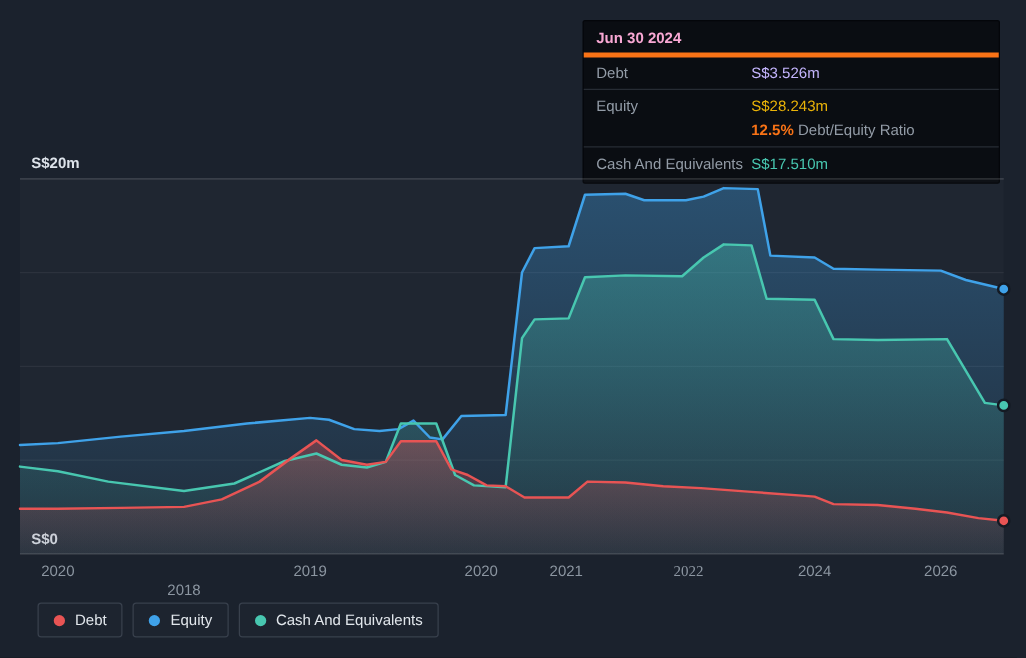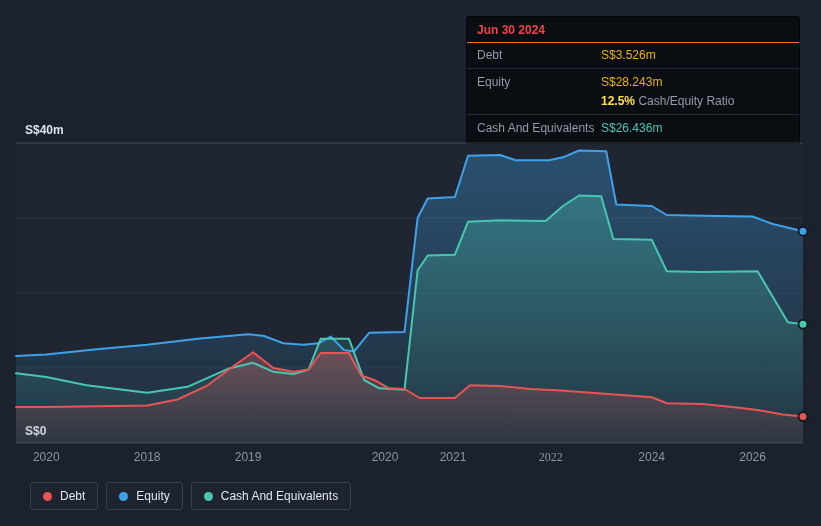--- a/index.html
+++ b/index.html
@@ -11,57 +11,57 @@
   .plot svg { position:absolute; left:0; top:0; overflow:visible; display:block; }
 
   .axis-label-y { position:absolute; left:25px; font-size:12px; font-weight:bold; color:#dde3ea; }
   .axis-label-y.top { top:123px; }
   .axis-label-y.bottom { top:424px; }
 
   .x-axis { position:absolute; left:16px; top:450px; width:787px; height:14px; }
   .x-tick { position:absolute; transform:translateX(-50%); font-size:12px; color:#8c96a1; white-space:nowrap; }
 
   .tooltip { position:absolute; left:466px; top:16px; width:334px; background:#0a0d12; border:1px solid #04060a; border-radius:2px; font-size:12px; padding-bottom:5px; }
-  .tt-title { color:#ef4444; font-weight:bold; padding:6px 10px 5px; border-bottom:1px solid #f97316; margin-bottom:3px; }
+  .tt-title { color:#f9a8d4; font-weight:bold; padding:6px 10px 5px; border-bottom:4px solid #f97316; margin-bottom:3px; }
   .tt-row { display:flex; padding:2px 10px; line-height:15px; }
   .tt-label { width:124px; color:#939ca7; flex:none; }
   .tt-border-b { border-bottom:1px solid #272c34; padding-bottom:5px; margin-bottom:4px; }
-  .tt-ratio-pct { color:#fde047; font-weight:bold;text-align:right; }
+  .tt-ratio-pct { color:#f97316; font-weight:bold;text-align:right; }
   .tt-ratio-label { color:#939ca7; }
 
   .legend { position:absolute; left:30px; top:482px; display:flex; gap:8px; }
   .legend-item { display:flex; align-items:center; gap:8px; height:28px; padding:0 12px; border:1px solid #39414d; border-radius:3px; color:#e2e7ec; font-size:12px; cursor:pointer; background:rgba(255,255,255,0.01); }
   .legend-dot { width:9px; height:9px; border-radius:50%; flex:none; }
 </style>
 </head>
 <body>
 
 <div class="stage">
 
   <div class="tooltip">
     <div class="tt-title">Jun 30 2024</div>
     <div class="tt-row tt-border-b">
       <span class="tt-label">Debt</span>
-      <span class="tt-value" style="color: #eab308; text-align: right;">S$3.526m</span>
+      <span class="tt-value" style="color: #c4b5fd; text-align: right;">S$3.526m</span>
     </div>
     <div class="tt-row">
       <span class="tt-label">Equity</span>
       <span class="tt-value" style="color: #eab308;">S$28.243m</span>
     </div>
     <div class="tt-row tt-border-b">
       <span class="tt-label"></span>
-      <span class="tt-value"><span class="tt-ratio-pct">12.5%</span> <span class="tt-ratio-label">Cash/Equity Ratio</span></span>
+      <span class="tt-value"><span class="tt-ratio-pct">12.5%</span> <span class="tt-ratio-label">Debt/Equity Ratio</span></span>
     </div>
     <div class="tt-row">
       <span class="tt-label">Cash And Equivalents</span>
-      <span class="tt-value" style="color: rgb(72, 199, 176);">S$26.436m</span>
+      <span class="tt-value" style="color: rgb(72, 199, 176);">S$17.510m</span>
     </div>
   </div>
 
-  <div class="axis-label-y top">S$40m</div>
+  <div class="axis-label-y top">S$20m</div>
   <div class="axis-label-y bottom">S$0</div>
 
   <div class="plot">
     <svg id="chart-svg" width="787" height="300" viewBox="0 0 787 300">
         <defs>
           <linearGradient id="g0" x1="0" y1="0" x2="0" y2="1">
             <stop offset="0" stop-color="#e85454" stop-opacity="0.34"></stop>
             <stop offset="1" stop-color="#e85454" stop-opacity="0.05"></stop>
           </linearGradient>
           <linearGradient id="g1" x1="0" y1="0" x2="0" y2="1">
@@ -85,21 +85,21 @@
         <polyline points="0.0,230.3 30.3,234.0 70.6,242.3 131.2,249.8 171.5,243.8 211.9,225.8 237.1,219.8 257.3,228.8 277.5,231.0 292.6,226.5 304.7,195.8 333.0,195.8 348.1,237.0 363.2,245.3 388.5,246.8 401.6,127.5 411.7,112.5 438.9,111.7 452.0,78.8 484.3,77.3 529.7,78.0 546.9,63.0 563.0,52.5 585.2,53.3 597.3,96.0 635.7,96.8 650.8,128.3 686.1,129.0 741.6,128.3 771.9,179.3 787.0,181.3" fill="none" stroke="#48c7b0" stroke-width="2" stroke-linejoin="round" stroke-linecap="round"></polyline>
         <polyline points="0.0,264.0 30.3,264.0 80.7,263.3 131.2,262.5 161.4,256.5 191.7,242.3 216.9,223.5 237.1,209.3 257.3,225.0 277.5,228.8 292.6,226.5 304.7,210.0 333.0,210.0 345.1,232.5 358.2,237.0 373.3,245.3 388.5,246.0 403.6,255.0 438.9,255.0 454.0,242.3 484.3,243.0 514.6,246.0 544.8,247.5 585.2,250.5 625.6,253.5 635.7,254.3 650.8,260.3 686.1,261.0 716.4,264.0 741.6,267.0 766.8,271.5 787.0,273.6" fill="none" stroke="#e85454" stroke-width="2" stroke-linejoin="round" stroke-linecap="round"></polyline>
         <circle cx="787.0" cy="88.2" r="4.5" fill="#3fa2e9" stroke="#141a23" stroke-width="2"></circle>
         <circle cx="787.0" cy="181.3" r="4.5" fill="#48c7b0" stroke="#141a23" stroke-width="2"></circle>
         <circle cx="787.0" cy="273.6" r="4.5" fill="#e85454" stroke="#141a23" stroke-width="2"></circle>
       </svg>
   </div>
 
   <div class="x-axis" id="x-axis">
       <span class="x-tick" style="left: 30.3px;">2020</span>
-      <span class="x-tick" style="left: 131.2px;">2018</span>
+      <span class="x-tick" style="left: 131.2px; margin-top: 15px;">2018</span>
       <span class="x-tick" style="left: 232.1px;">2019</span>
       <span class="x-tick" style="left: 333px; margin-left: 36px;">2020</span>
       <span class="x-tick" style="left: 437px;">2021</span>
       <span class="x-tick" style="left: 534.8px; font-family: Liberation Serif, serif;">2022</span>
       <span class="x-tick" style="left: 635.7px;">2024</span>
       <span class="x-tick" style="left: 736.6px;">2026</span>
     </div>
 
   <div class="legend" id="legend">
       <div class="legend-item">

